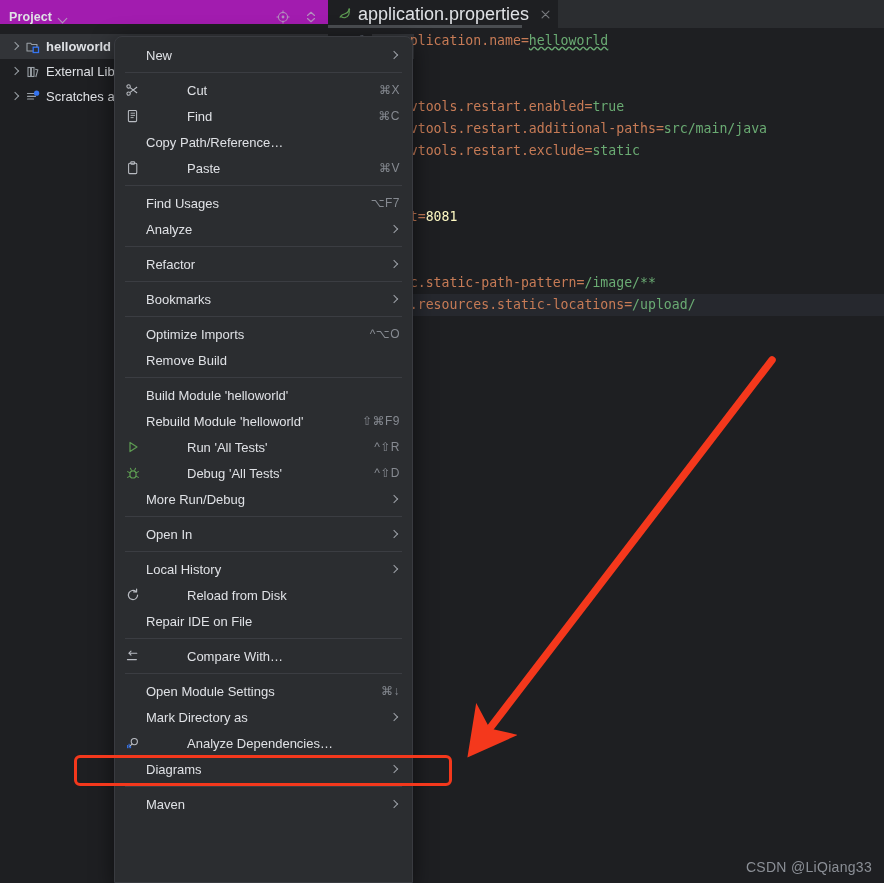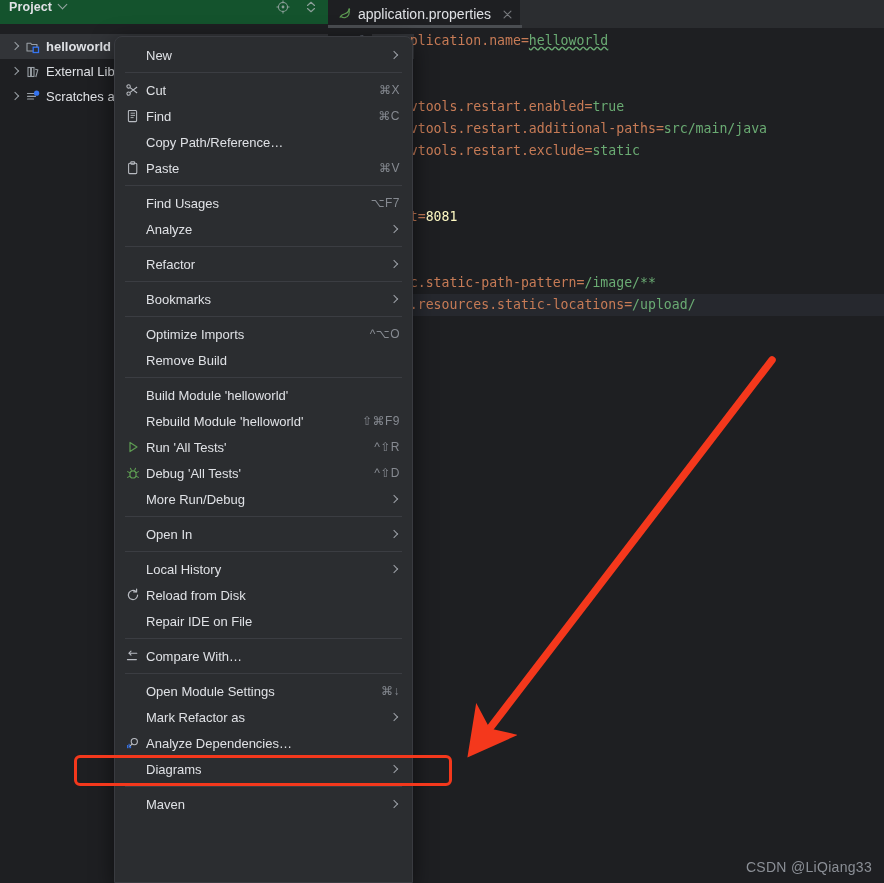--- a/index.html
+++ b/index.html
@@ -11,22 +11,22 @@
     position:relative;
     -webkit-font-smoothing:antialiased;
   }
 
   
   #project-panel {
     position:absolute; left:0; top:0; width:414px; height:883px;
     background:#1e1f22;
   }
   #project-header {
-    height:24px; display:flex; align-items:flex-start; padding:0 6px 0 9px;
-    background:#14532d;
+    height:24px; display:flex; align-items:flex-end; padding:0 6px 0 9px;
+    background:#a21caf;
   }
   #project-title {
     font-size:12.5px; font-weight:bold; color:#dfe1e5; letter-spacing:.1px;
   }
   .chev-small {
     margin-left:6px; width:10px; height:10px; position:relative; opacity:.8;
   }
   .chev-small::after{
     content:""; position:absolute; left:1px; top:1px;
     width:6px;height:6px;border-right:1.3px solid #b9bcc2;border-bottom:1.3px solid #b9bcc2;
@@ -61,21 +61,21 @@
   #tabbar {
     position:absolute; left:-86px; top:0; width:970px; height:28px; background:#2b2d30;
   }
   #tab-active {
     position:absolute; left:0px; top:0; height:28px; display:flex; align-items:center;
     padding:0 6px 0 10px; background:#1e1f22; gap:6px;
   }
   #tab-underline {
     position:absolute; left:0px; top:25px; width:194px; height:3px; background:#4a4d51;
   }
-  .tab-label{ font-size:14px; color:#dfe1e5; white-space:nowrap;}
+  .tab-label{ font-size:18px; color:#dfe1e5; white-space:nowrap;}
   .tab-close{ width:13px;height:13px; opacity:.6; margin-left:4px;}
 
   #gutter {
     position:absolute; left:-86px; top:28px; width:44px; bottom:0; background:#1e1f22;
   }
   .gutter-num{
     position:absolute; right:6px; font-family:"DejaVu Sans Mono", monospace;
     font-size:12.5px; color:#4b5059;
   }
 
@@ -97,21 +97,21 @@
 
   
   #ctx-menu {
     position:absolute; left:114px; top:36px; width:299px; height:847px;
     background:#2b2d30; border:1px solid #393b40; border-radius:8px 8px 0 0;
     box-shadow:0 6px 22px rgba(0,0,0,.55);
     padding-top:5px; overflow:hidden;
   }
   .mi {
     height:26px; display:flex; align-items:center; position:relative;
-    padding-left:10px; padding-right:12px; font-size:13px; color:#dfe1e5;
+    padding-left:10px; padding-right:12px; font-size:13px; color:#dfe1e5;gap:41px;
   }
   .mi-ico { width:16px; height:16px; flex:0 0 16px; margin-right:5px;}
   .mi-label { white-space:nowrap; }
   .mi-label.indent { margin-left:21px; }
   .mi-right {
     margin-left:auto; font-size:12px; color:#868a91; letter-spacing:.5px;
     font-family:"Liberation Sans", sans-serif; white-space:nowrap;
   }
   .mi-arrow { margin-left:auto; width:10px;height:10px;position:relative;}
   .mi-arrow::after{
@@ -379,21 +379,21 @@
     </svg>
     <span class="mi-label">Compare With…</span>
   </div>
   <div class="msep"></div>
 
   <div class="mi">
     <span class="mi-label indent">Open Module Settings</span>
     <span class="mi-right">⌘↓</span>
   </div>
   <div class="mi">
-    <span class="mi-label indent">Mark Refactor as</span>
+    <span class="mi-label indent">Mark Directory as</span>
     <span class="mi-arrow"></span>
   </div>
   <div class="mi">
     <svg class="mi-ico" viewBox="0 0 16 16">
       <circle cx="9.3" cy="6.6" r="3.1" fill="none" stroke="#b9bcc2" stroke-width="1.1"></circle>
       <path d="M7.1 8.9l-2.4 2.4" stroke="#b9bcc2" stroke-width="1.1" stroke-linecap="round"></path>
       <path d="M2.6 13.2V10M4.1 13.2v-4.4M5.6 13.2v-2" stroke="#3574f0" stroke-width="1"></path>
     </svg>
     <span class="mi-label">Analyze Dependencies…</span>
   </div>

